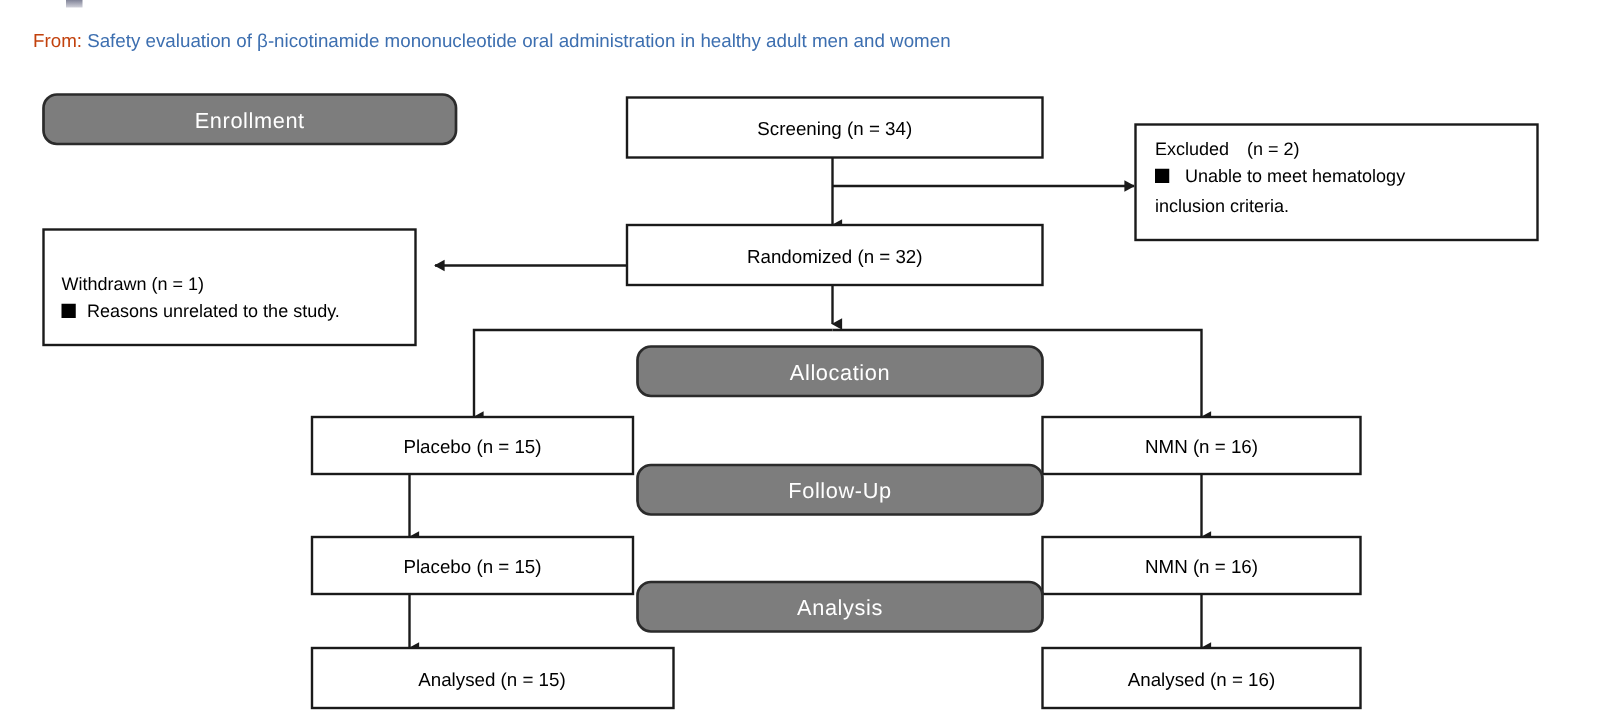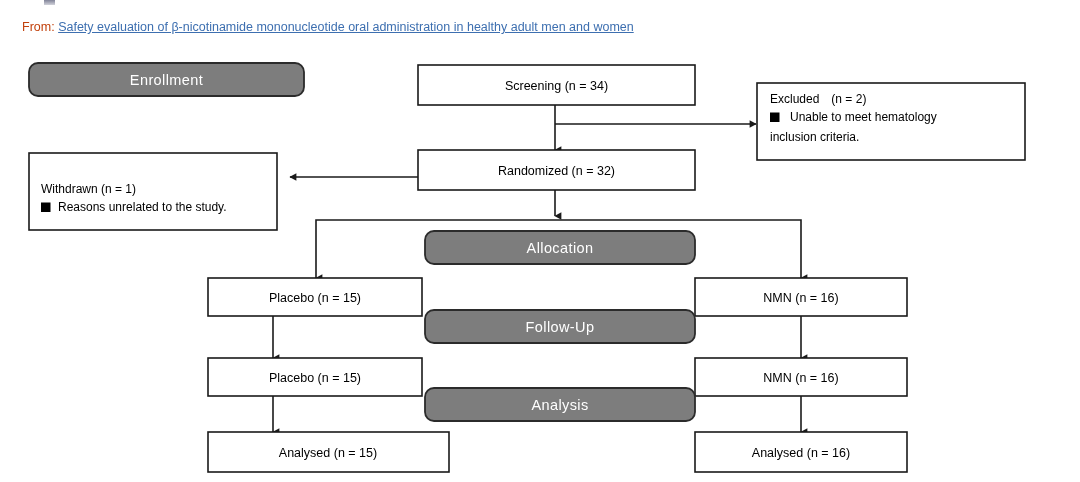--- a/index.html
+++ b/index.html
@@ -21,21 +21,20 @@
     top: 20px;
     font-size: 12.5px;
     color: #3a3a3a;
     white-space: nowrap;
   }
   #source-line .from-label {
     color: #c2410c;
   }
   #source-line .source-link {
     color: #3d6fb0;
-    text-decoration: underline;
     cursor: pointer;
     text-align: right;
   }
   #flow-wrap {
     position: absolute;
     left: 0;
     top: 38px;
     width: 1044px;
     height: 444px;
   }

